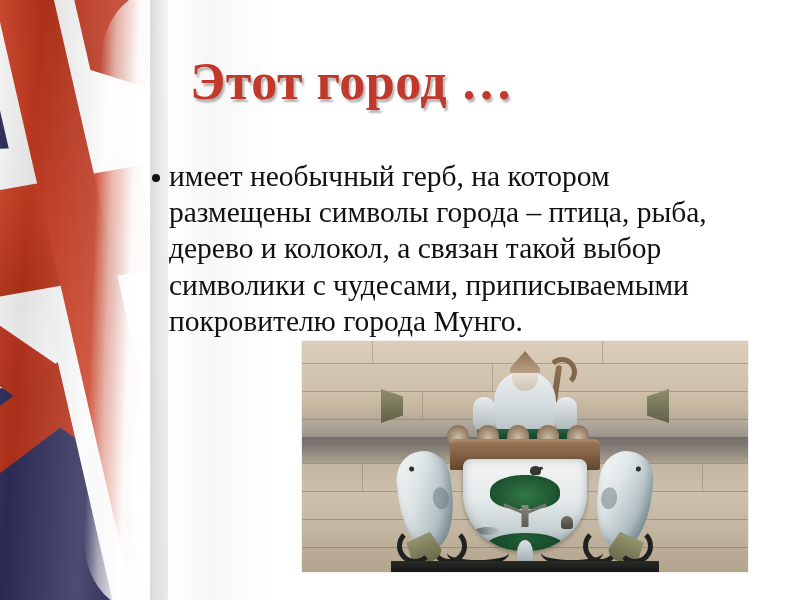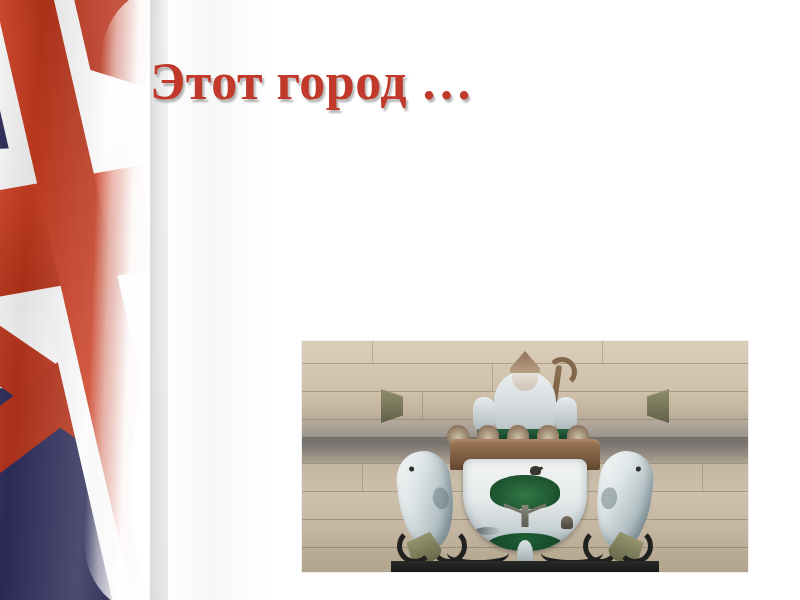--- a/index.html
+++ b/index.html
@@ -173,20 +173,21 @@
     position: absolute;
     left: 150px;
     top: 52px;
     font-size: 52px;
     font-weight: bold;
     color: #c0392b;
     letter-spacing: 0.5px;
     text-shadow: 2px 3px 2px rgba(120,120,120,0.55);
     white-space: nowrap;
     z-index: 20;
+    padding-left: 40px;
   }
 
   
   .body-block {
     position: absolute;
     left: 152px;
     top: 158px;
     width: 565px;
     z-index: 20;
     display: flex;
@@ -475,20 +476,24 @@
         <div class="f-redarm-vert"></div>
         <div class="fold"></div>
       </div>
     </div>
     <div class="flag-fold-white"></div>
     <div class="flag-fold-shadow"></div>
   </div>
 
   <div class="title">Этот город …</div>
 
+  <div class="body-block">
+    <div class="bullet-dot"></div>
+    <div class="body-text">имеет необычный герб, на котором размещены символы города – птица, рыба, дерево и колокол, а связан такой выбор символики с чудесами, приписываемыми покровителю города Мунго.</div>
+  </div>
 
   <div class="photo">
     <div class="wall"></div>
     <div class="wall-lines">
       <i style="top:22px"></i>
       <i style="top:50px"></i>
       <i style="top:78px"></i>
       <i style="top:96px"></i>
       <i style="top:122px"></i>
       <i style="top:150px"></i>

